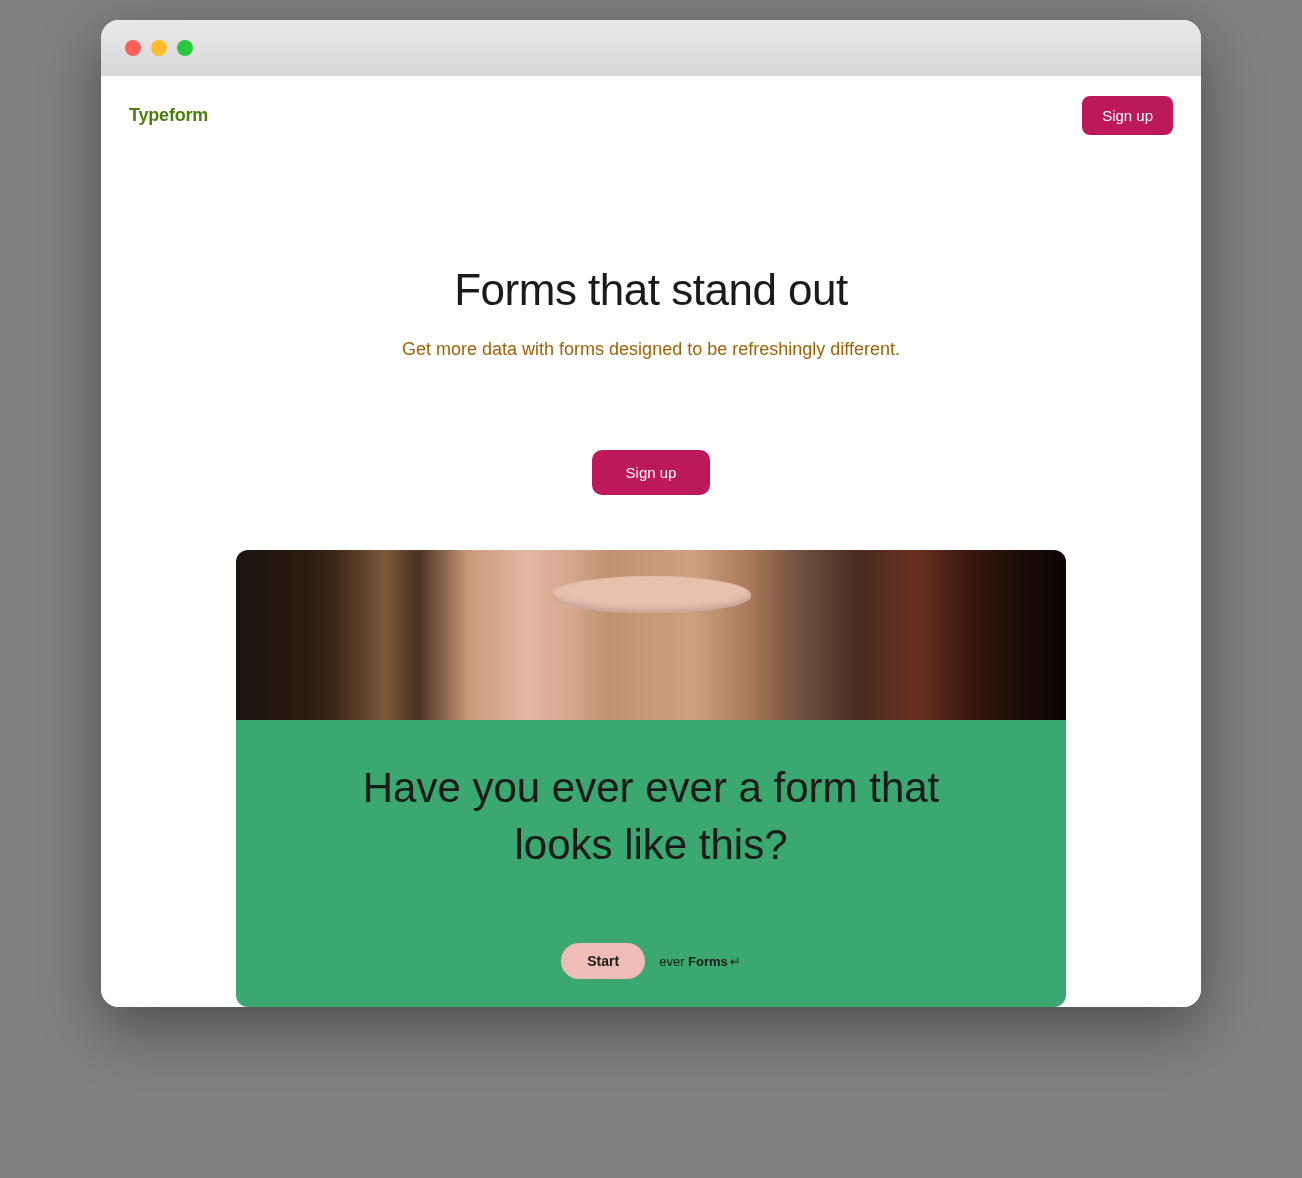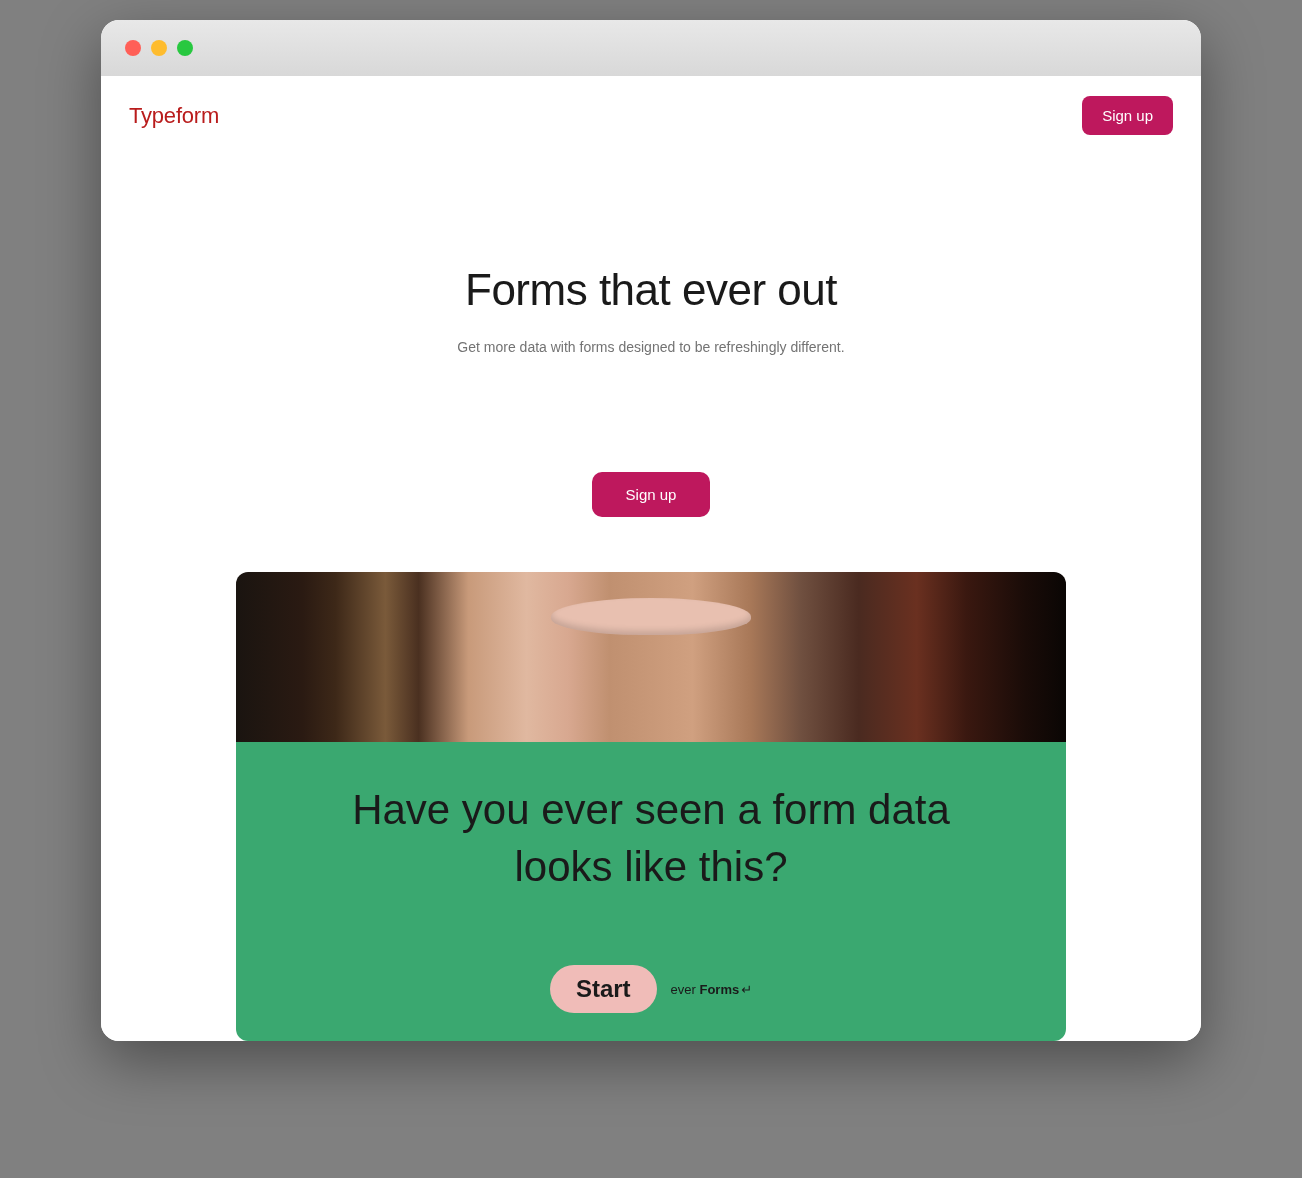--- a/index.html
+++ b/index.html
@@ -51,23 +51,23 @@
     }
 
     .header {
       display: flex;
       justify-content: space-between;
       align-items: center;
       padding: 20px 28px;
     }
 
     .logo {
-      font-size: 22px;
-      font-weight: 400;
-      color: #b91c1c;
+      font-size: 18px;
+      font-weight: 700;
+      color: #4d7c0f;
       letter-spacing: -0.2px;
     }
 
     .btn {
       background: #be185d;
       color: #fff;
       border: none;
       border-radius: 8px;
       padding: 11px 20px;
       font-size: 15px;
@@ -82,24 +82,24 @@
 
     .hero-title {
       font-size: 44px;
       font-weight: 400;
       color: #1a1a1a;
       margin-bottom: 24px;
       letter-spacing: -0.5px;
     }
 
     .hero-subtitle {
-      font-size: 14px;
-      color: #737373;
+      font-size: 18px;
+      color: #a16207;
       font-weight: 400;
-      margin-bottom: 117px;
+      margin-bottom: 90px;
     }
 
     .hero-cta {
       margin-bottom: 55px;
     }
 
     .hero-cta .btn {
       padding: 14px 34px;
       border-radius: 10px;
     }
@@ -156,21 +156,21 @@
       gap: 14px;
       justify-content: center;
     }
 
     .start-btn {
       background: #f0bcb8;
       color: #1a1a1a;
       border: none;
       border-radius: 28px;
       padding: 10px 26px;
-      font-size: 24px;
+      font-size: 14px;
       font-weight: 700;
       cursor: pointer;
     }
 
     .press-hint {
       font-size: 13px;
       color: #1a1a1a;
     }
 
     .press-hint .enter-word {
@@ -193,30 +193,30 @@
   </div>
 
   <div class="page-content">
 
     <div class="header">
       <div class="logo">Typeform</div>
       <button class="btn">Sign up</button>
     </div>
 
     <div class="hero">
-      <h1 class="hero-title">Forms that ever out</h1>
+      <h1 class="hero-title">Forms that stand out</h1>
       <p class="hero-subtitle">Get more data with forms designed to be refreshingly different.</p>
       <div class="hero-cta">
         <button class="btn">Sign up</button>
       </div>
 
       <div class="form-preview">
         <div class="form-image"></div>
         <div class="form-body">
-          <div class="form-question">Have you ever seen a form data looks like this?</div>
+          <div class="form-question">Have you ever ever a form that looks like this?</div>
           <div class="form-actions">
             <button class="start-btn">Start</button>
             <span class="press-hint">
               <span>ever </span><span class="enter-word">Forms</span><span class="enter-icon">↵</span>
             </span>
           </div>
         </div>
       </div>
 
     </div>

